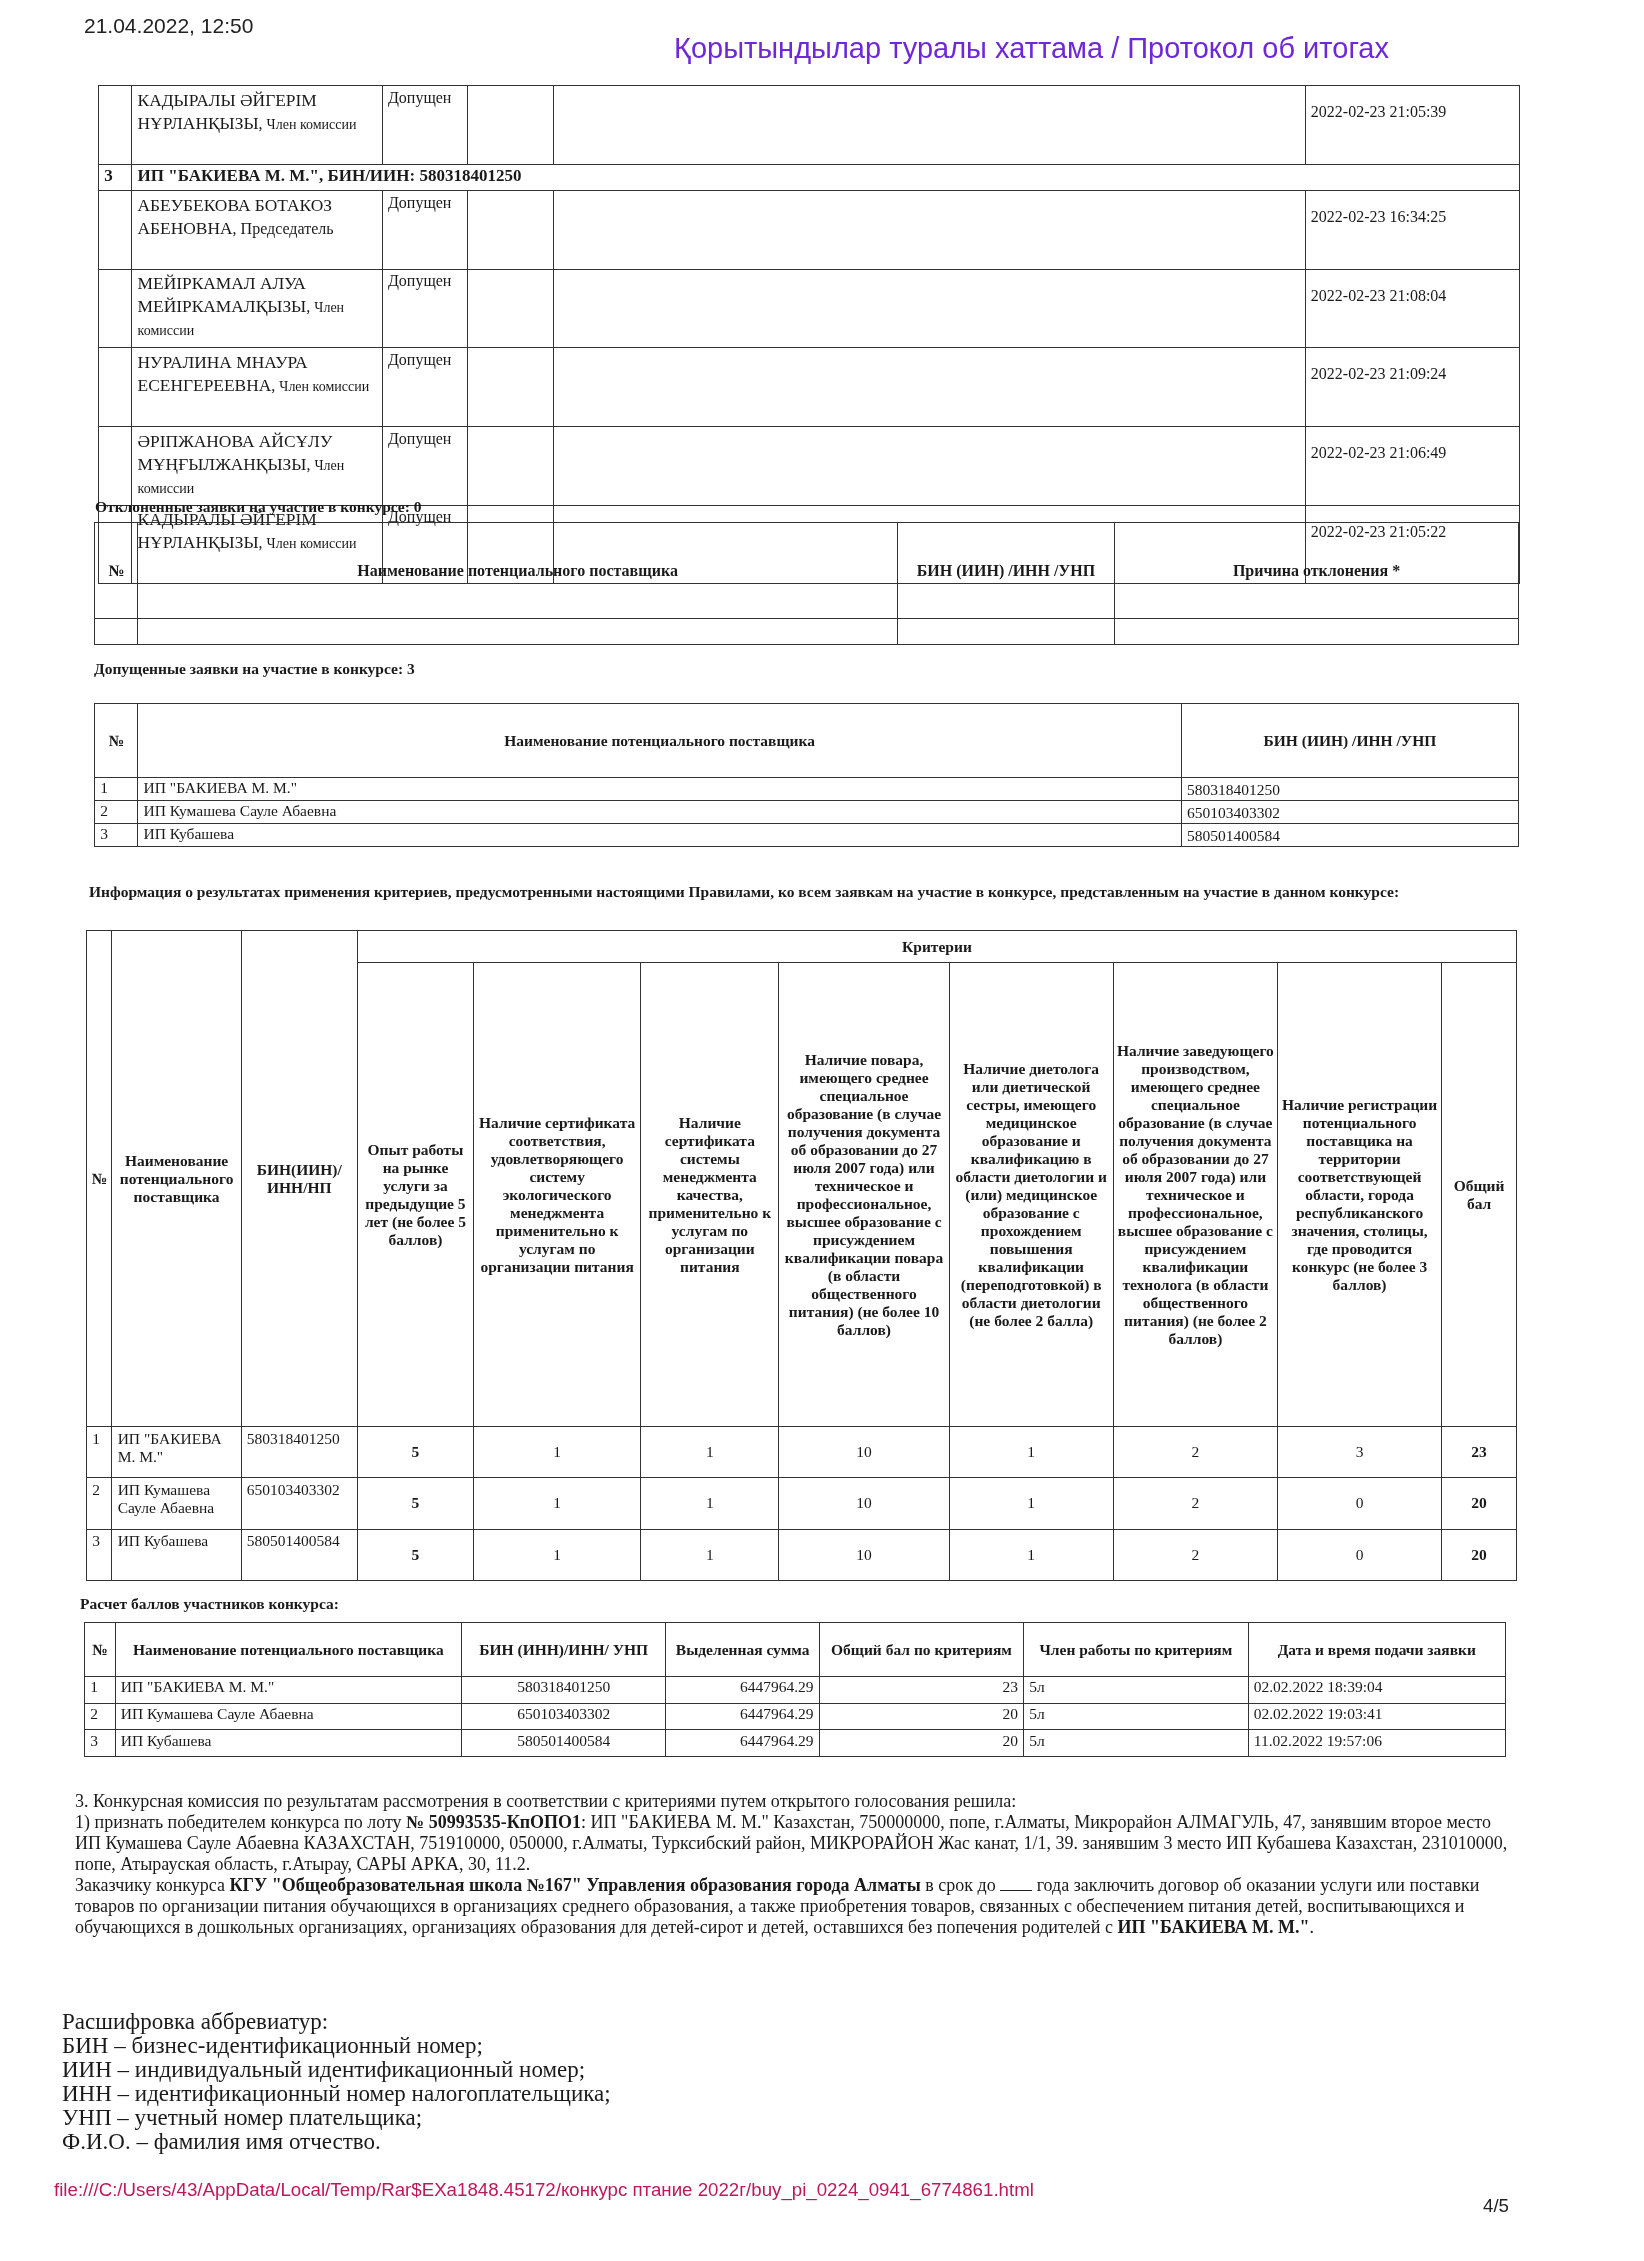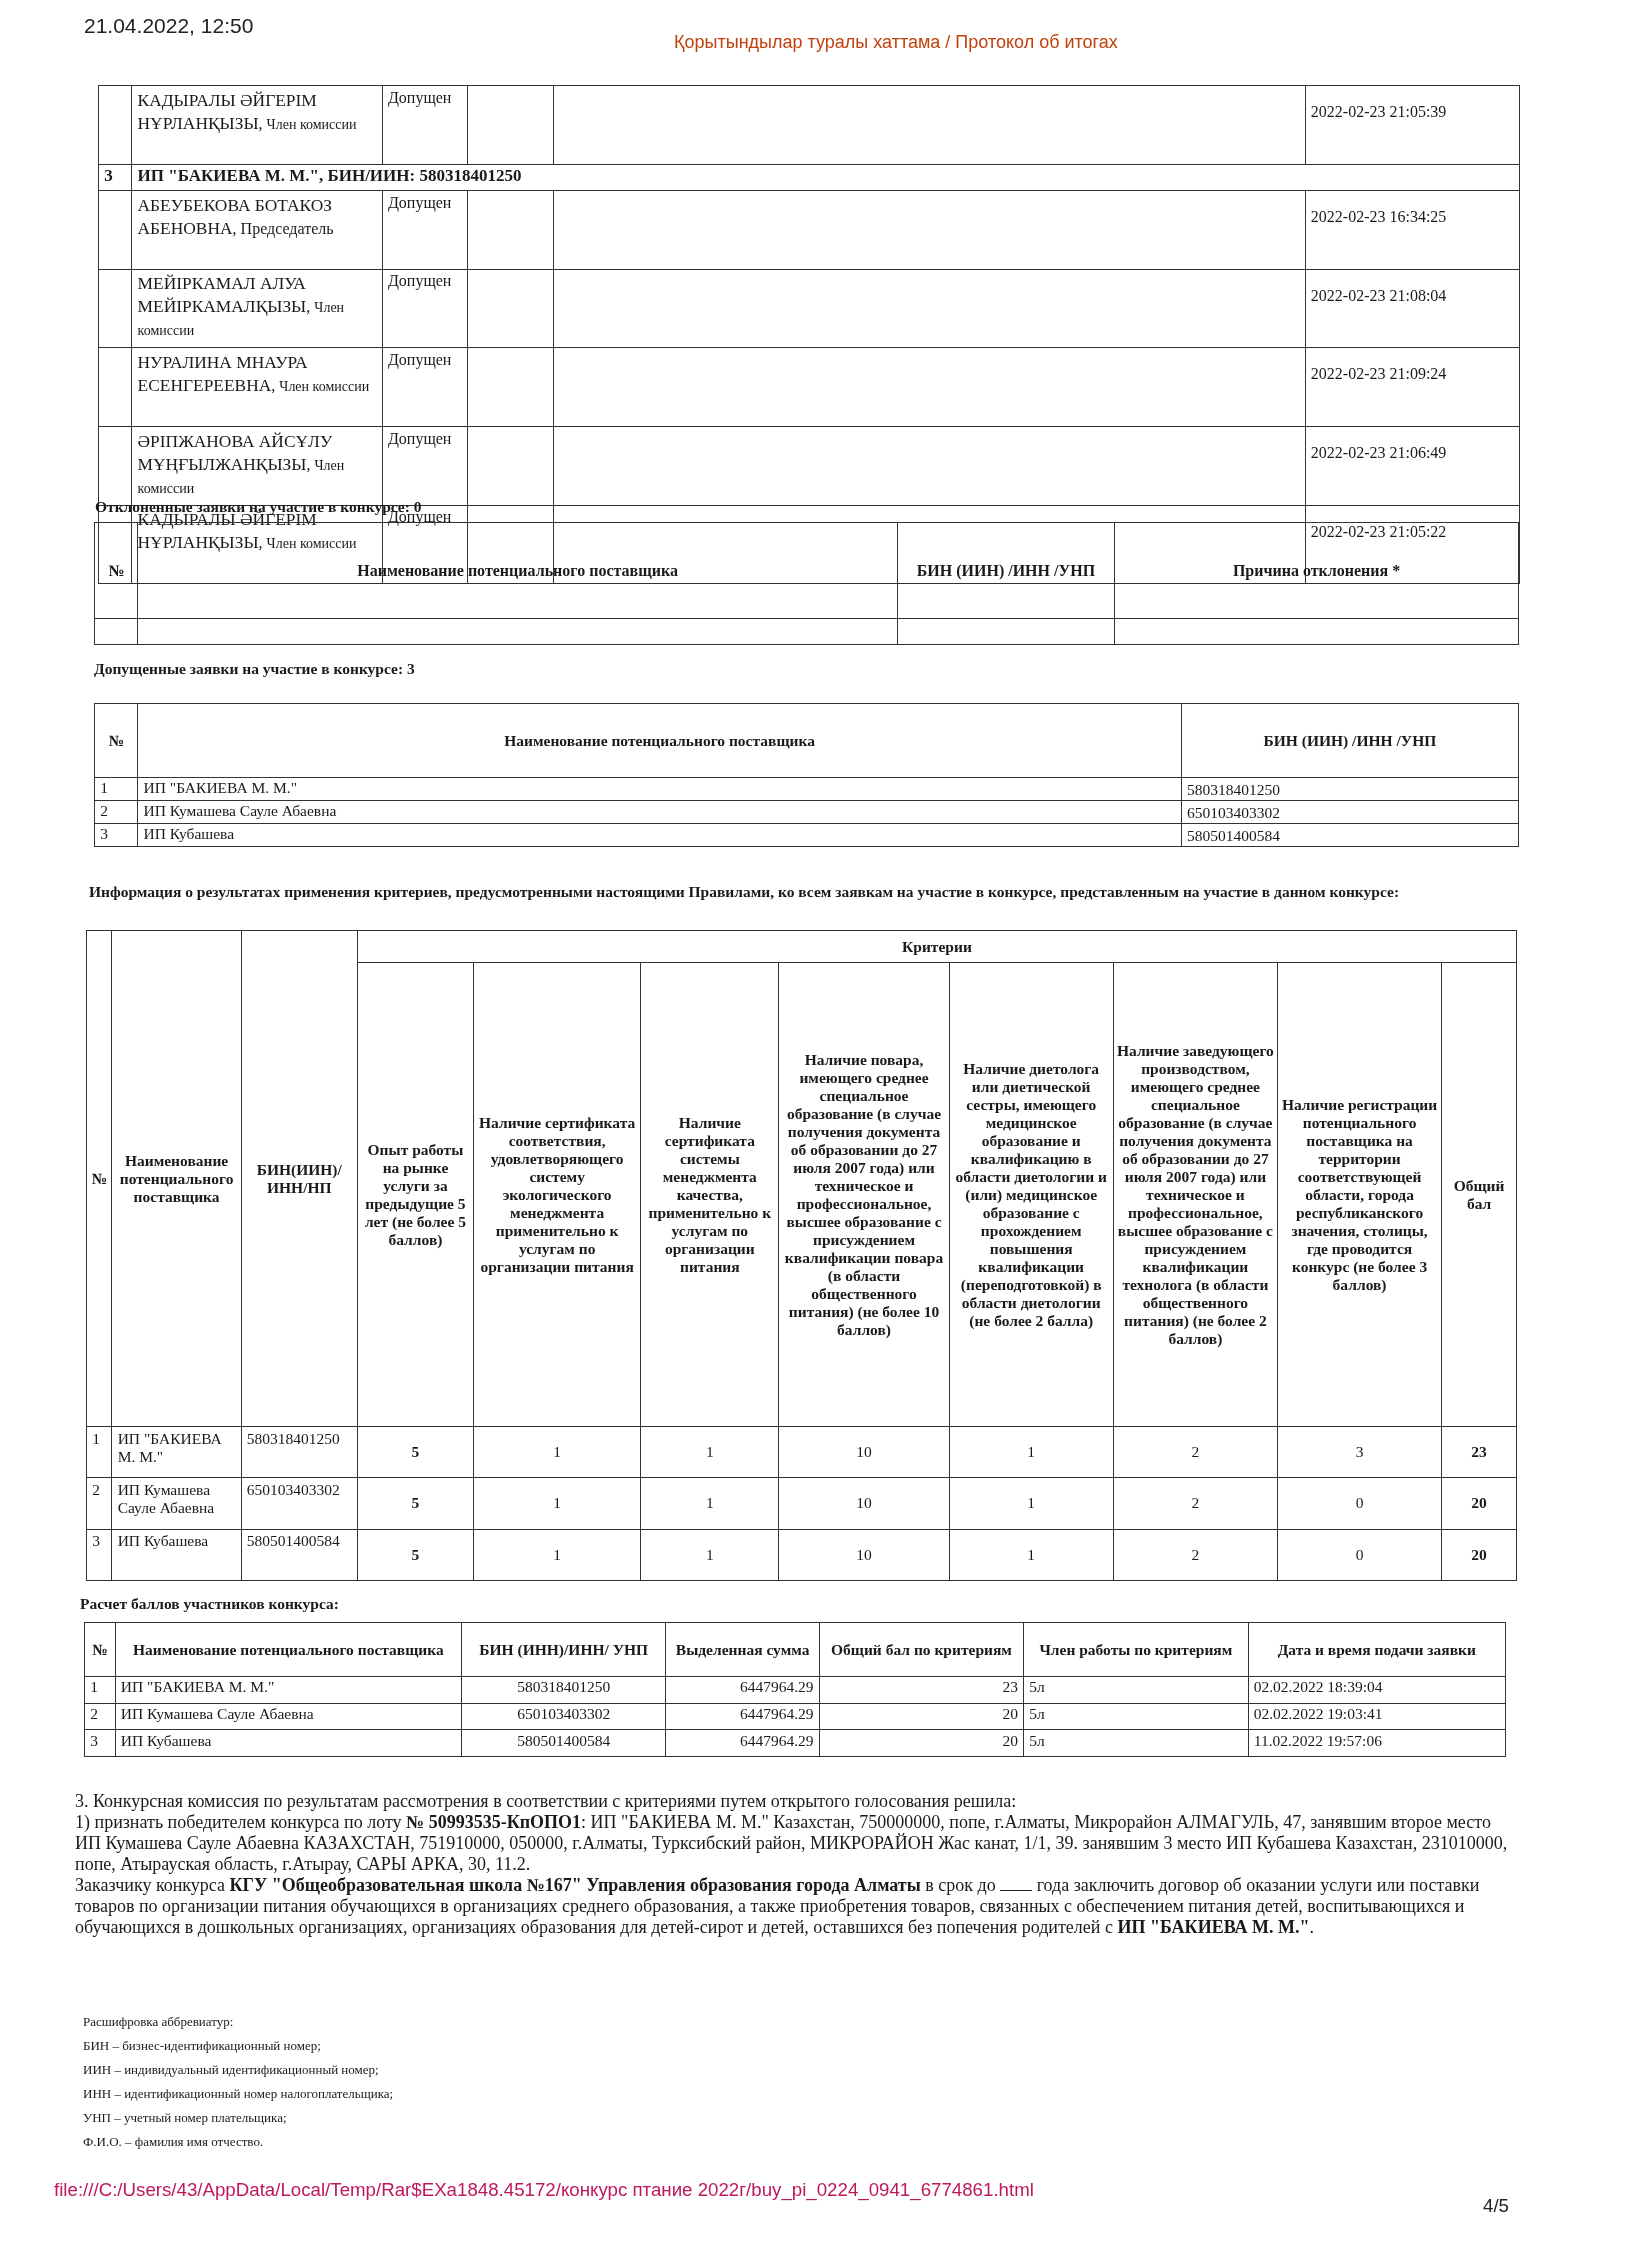--- a/index.html
+++ b/index.html
@@ -1,19 +1,19 @@
 <!DOCTYPE html>
 <html style="font-size:10.3px"><head>
 <meta charset="utf-8">
 <style>
   html, body { margin: 0; padding: 0; background: #ffffff; }
   body { width: 1644px; height: 2261px; position: relative; overflow: hidden;
          font-family: "Liberation Serif", serif; color: #1a1a1a; }
   .hdr-date { position: absolute; left: 84px; top: 14px; font-family: "Liberation Sans", sans-serif; font-size: 21px; color: #222; }
-  .hdr-title { position: absolute; left: 674px; top: 32px; font-family: "Liberation Sans", sans-serif; font-size: 18px; color: #c2410c; text-align: center; }
+  .hdr-title { position: absolute; left: 674px; top: 32px; font-family: "Liberation Sans", sans-serif; font-size: 29px; color: #6d28d9; text-align: center; }
   table { border-collapse: collapse; position: absolute; }
   td, th { border: 1.3px solid #333; vertical-align: top; padding: 2.6px 5.2px; }
   
   #t-comm { left: 98px; top: 57px; width: 1422px; font-size: 16px; margin-top: 28px; }
   #t-comm td { height: 58px; }
   #t-comm .c-no { width: 22px; }
   #t-comm .c-name { width: 239px; line-height: 22px; }
   #t-comm .c-dec { width: 74px; }
   #t-comm .c-e1 { width: 74px; }
   #t-comm .c-e2 { }
@@ -39,21 +39,21 @@
   #t-crit td.name, #t-crit td.bin, #t-crit td.no { text-align: left; vertical-align: top; font-size: 15.5px; }
   #t-crit td.score { font-weight: bold; }
   
   #t-score { left: 84px; top: 1622px; width: 1422px; font-size: 15.5px; }
   #t-score th { text-align: center; vertical-align: middle; height: 48px; line-height: 19.3px; font-weight: bold; }
   #t-score td { height: 23px; padding: 1.3px 5.2px; }
   #t-score td.right { text-align: right; }
   #t-score td.center { text-align: center; }
   .decision { position: absolute; left: 75px; top: 1791px; width: 1438px; font-size: 18px; line-height: 21px; }
   .decision b { font-weight: bold; }
-  .abbr { position: absolute; left: 83px; top: 2010px; font-size: 13px; line-height: 24px; }
+  .abbr { position: absolute; left: 62px; top: 2010px; font-size: 23px; line-height: 24px; }
   .footer-url { position: absolute; left: 54px; top: 2179px; font-family: "Liberation Sans", sans-serif; font-size: 18.7px; color: #be185d; }
   .footer-page { position: absolute; left: 1483px; top: 2195px; font-family: "Liberation Sans", sans-serif; font-size: 18.7px; color: #222; }
   .underline-blank { display: inline-block; border-bottom: 1.3px solid #222; width: 32px; }
 </style>
 </head>
 <body>
 
 <div class="hdr-date">21.04.2022, 12:50</div>
 <div class="hdr-title">Қорытындылар туралы хаттама / Протокол об итогах</div>
 

